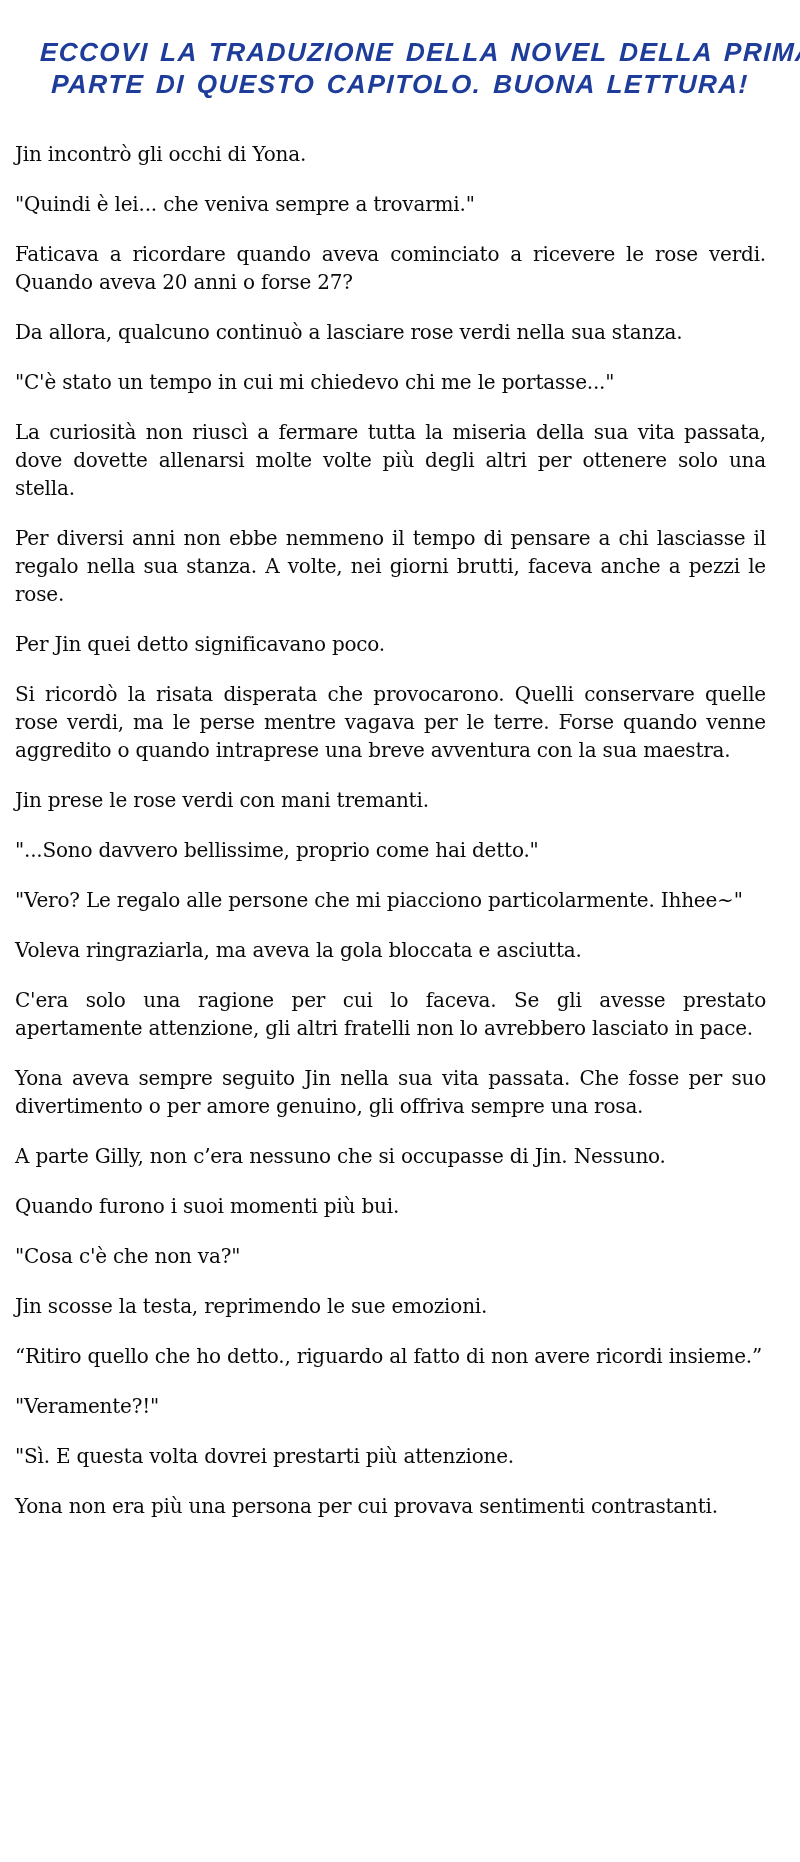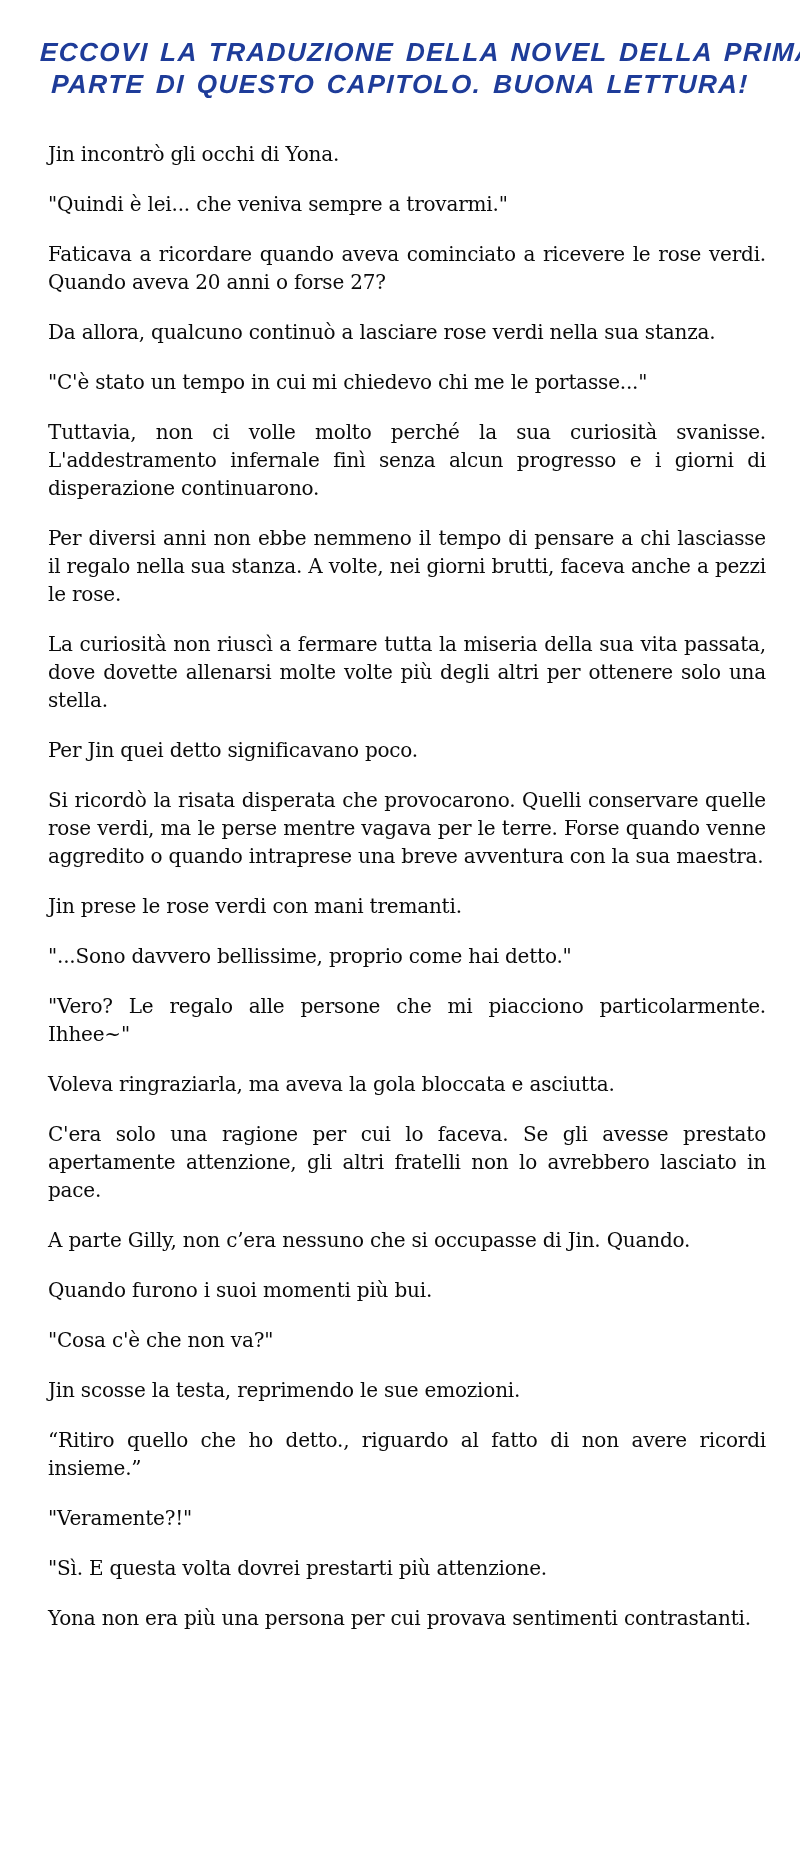--- a/index.html
+++ b/index.html
@@ -31,21 +31,21 @@
     letter-spacing: 1.5px;
     word-spacing: 3px;
     padding: 0 40px;
   }
   .header-line {
     white-space: nowrap;
     transform: skewX(-2deg);
   }
   .novel-text {
     margin-top: 40px;
-    padding: 0 34px 0 48px;
+    padding: 0 34px 0 15px;
   }
   .para {
     margin: 0 0 22px 0;
     font-size: 20px;
     line-height: 28px;
     text-align: justify;
     letter-spacing: -0.2px;
   }
 </style>
 </head>
@@ -57,31 +57,31 @@
     <div class="header-line">ECCOVI LA TRADUZIONE DELLA NOVEL DELLA PRIMA</div>
     <div class="header-line">PARTE DI QUESTO CAPITOLO. BUONA LETTURA!</div>
   </header>
 
   <main class="novel-text">
       <p class="para">Jin incontrò gli occhi di Yona.</p>
       <p class="para">"Quindi è lei... che veniva sempre a trovarmi."</p>
       <p class="para">Faticava a ricordare quando aveva cominciato a ricevere le rose verdi. Quando aveva 20 anni o forse 27?</p>
       <p class="para">Da allora, qualcuno continuò a lasciare rose verdi nella sua stanza.</p>
       <p class="para">"C'è stato un tempo in cui mi chiedevo chi me le portasse..."</p>
-      <p class="para">Tuttavia, non ci volle molto perché la sua curiosità svanisse. L'addestramento infernale finì senza alcun progresso e i giorni di disperazione continuarono.</p>
+      <p class="para">La curiosità non riuscì a fermare tutta la miseria della sua vita passata, dove dovette allenarsi molte volte più degli altri per ottenere solo una stella.</p>
       <p class="para">Per diversi anni non ebbe nemmeno il tempo di pensare a chi lasciasse il regalo nella sua stanza. A volte, nei giorni brutti, faceva anche a pezzi le rose.</p>
-      <p class="para">La curiosità non riuscì a fermare tutta la miseria della sua vita passata, dove dovette allenarsi molte volte più degli altri per ottenere solo una stella.</p>
       <p class="para">Per Jin quei detto significavano poco.</p>
       <p class="para">Si ricordò la risata disperata che provocarono. Quelli conservare quelle rose verdi, ma le perse mentre vagava per le terre. Forse quando venne aggredito o quando intraprese una breve avventura con la sua maestra.</p>
       <p class="para">Jin prese le rose verdi con mani tremanti.</p>
       <p class="para">"...Sono davvero bellissime, proprio come hai detto."</p>
       <p class="para">"Vero? Le regalo alle persone che mi piacciono particolarmente. Ihhee~"</p>
       <p class="para">Voleva ringraziarla, ma aveva la gola bloccata e asciutta.</p>
       <p class="para">C'era solo una ragione per cui lo faceva. Se gli avesse prestato apertamente attenzione, gli altri fratelli non lo avrebbero lasciato in pace.</p>
-      <p class="para">A parte Gilly, non c’era nessuno che si occupasse di Jin. Quando.</p>
+      <p class="para">Yona aveva sempre seguito Jin nella sua vita passata. Che fosse per suo divertimento o per amore genuino, gli offriva sempre una rosa.</p>
+      <p class="para">A parte Gilly, non c’era nessuno che si occupasse di Jin. Nessuno.</p>
       <p class="para">Quando furono i suoi momenti più bui.</p>
       <p class="para">"Cosa c'è che non va?"</p>
       <p class="para">Jin scosse la testa, reprimendo le sue emozioni.</p>
       <p class="para">“Ritiro quello che ho detto., riguardo al fatto di non avere ricordi insieme.”</p>
       <p class="para">"Veramente?!"</p>
       <p class="para">"Sì. E questa volta dovrei prestarti più attenzione.</p>
       <p class="para">Yona non era più una persona per cui provava sentimenti contrastanti.</p>
     </main>
 
 </div>

